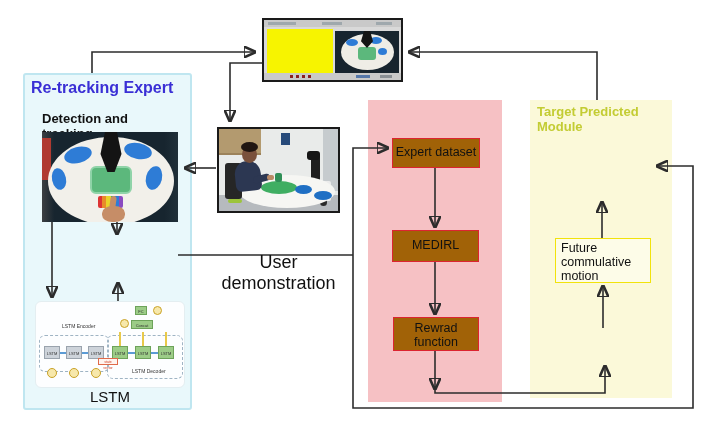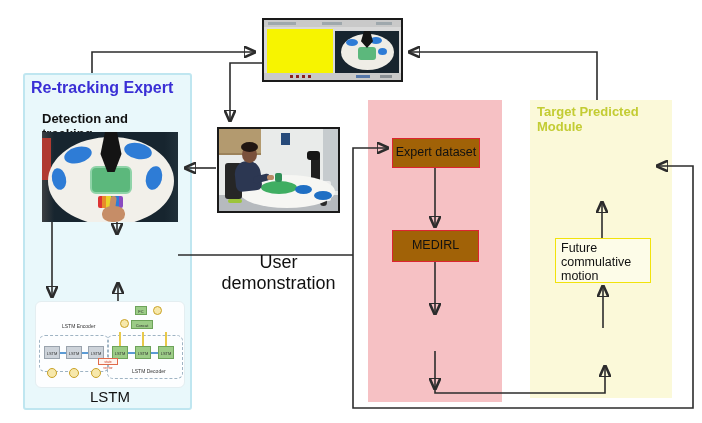--- a/index.html
+++ b/index.html
@@ -248,18 +248,19 @@
     <div class="abs dm-armF"></div>
     <div class="abs dm-handF"></div>
     <div class="abs dm-head"></div>
     <div class="abs dm-hair"></div>
   </div>
   <div class="abs" id="demo-label">User demonstration</div>
 
   <div class="abs" id="irl-panel"></div>
   <div class="abs redbox" id="expert-box">Expert dataset</div>
   <div class="abs redbox" id="medirl-box">MEDIRL</div>
+  <div class="abs redbox" id="reward-box">Rewrad function</div>
 
   <div class="abs" id="target-panel"></div>
   <div class="abs" id="target-title">Target Predicted Module</div>
   <div class="abs yellowbox" id="cumulative-box">Future commulative motion</div>
 
 </div>
 
 </body></html>

